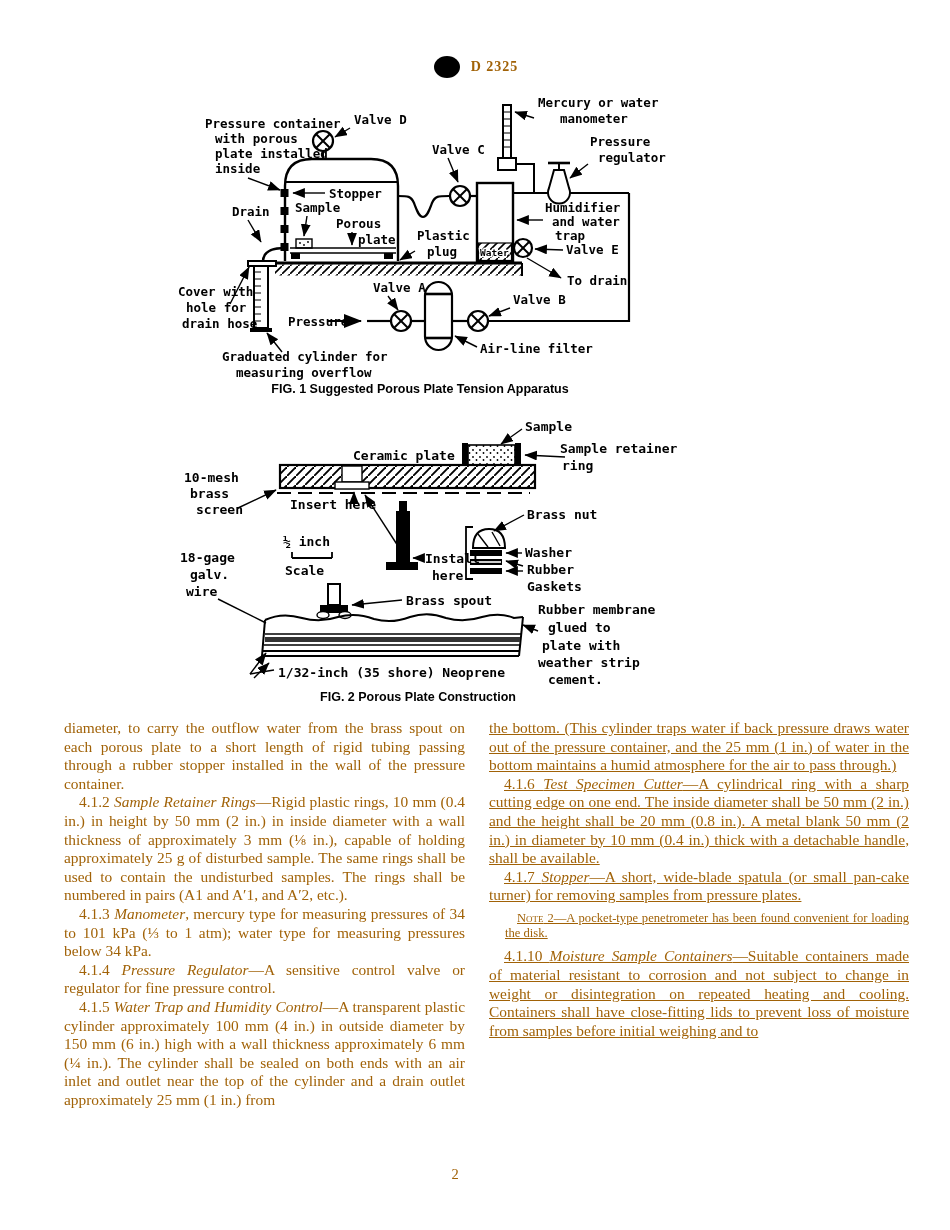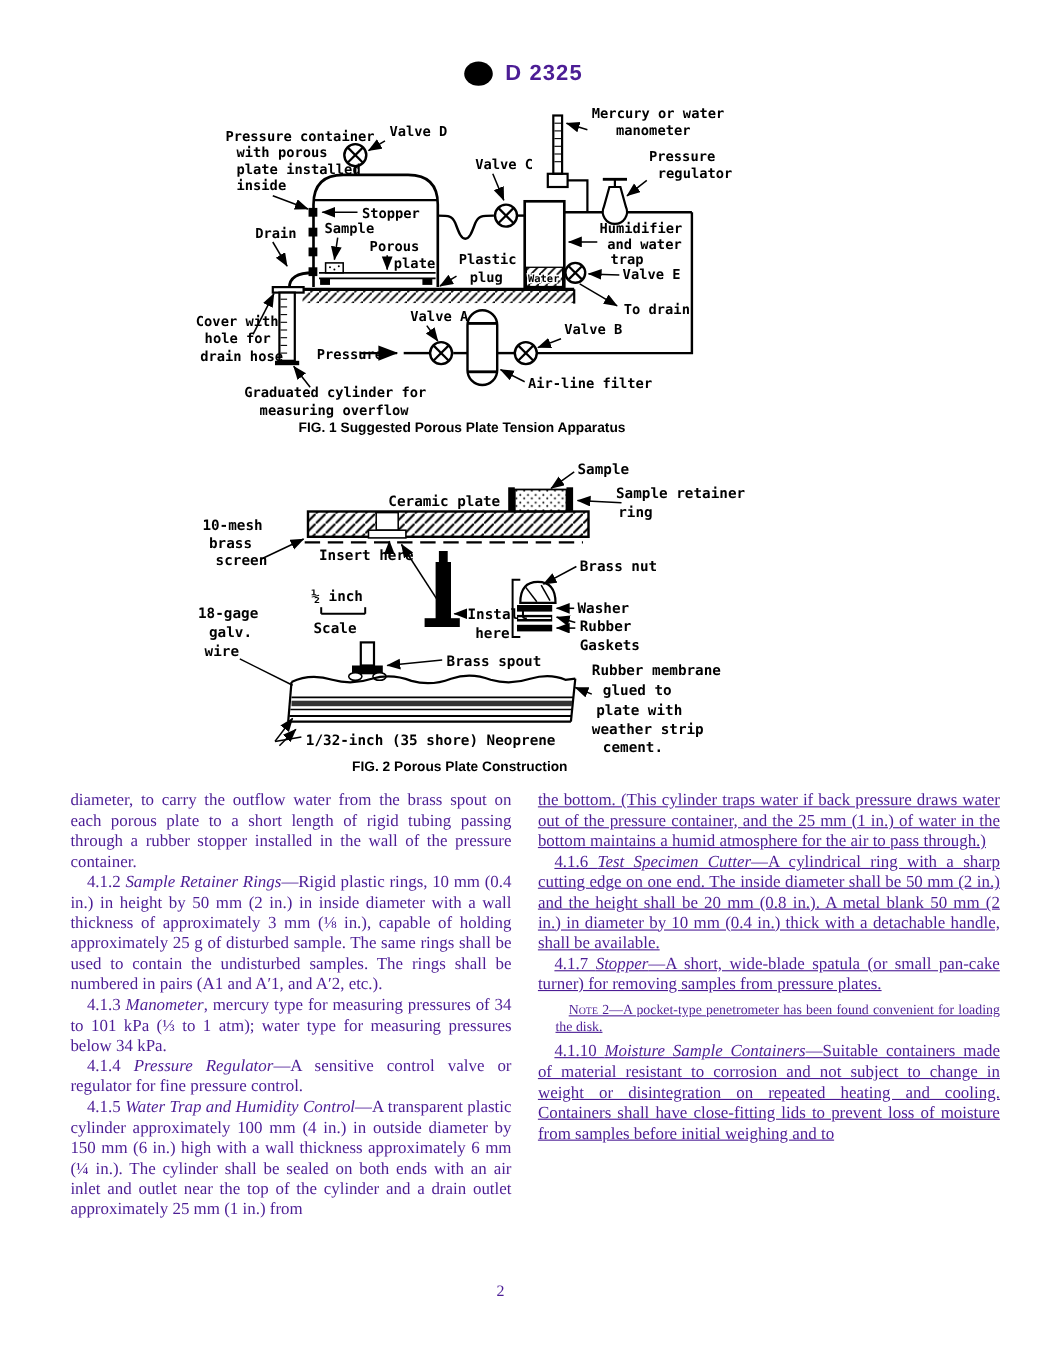--- a/index.html
+++ b/index.html
@@ -1,20 +1,20 @@
 <!DOCTYPE html>
 <html><head>
 <meta charset="utf-8">
 <style>
   html,body{margin:0;padding:0;background:#e8e8e8;}
   .page{position:relative;width:950px;height:1230px;margin:0 auto;background:#ffffff;
-        font-family:"Liberation Serif",serif;color:#4c1d95;overflow:hidden;}
+        font-family:"Liberation Serif",serif;color:#a16207;overflow:hidden;}
   .hdr{position:absolute;top:55px;left:0;width:950px;display:flex;justify-content:center;
        align-items:center;gap:9px;}
-  .docnum{font-family:Liberation Sans, sans-serif;font-weight:bold;font-size:20px;letter-spacing:1px;}
+  .docnum{font-family:Liberation Serif, serif;font-weight:bold;font-size:14px;letter-spacing:1px;}
   .figwrap{position:absolute;}
   svg text{font-family:"DejaVu Sans Mono",monospace;font-weight:bold;fill:#000;}
   svg .cap{font-family:"Liberation Sans",sans-serif;font-weight:bold;font-size:12.5px;}
   .col{position:absolute;top:719px;font-size:15.4px;line-height:18.6px;}
   .col .para{margin:0;text-align:justify;}
   .col .indent{text-indent:15px;}
   .col .it{font-style:italic;}
   .col .sc{font-variant:small-caps;}
   .col .note{font-size:12.6px;line-height:15.2px;margin:6px 0 6px 16px;text-indent:12px;}
   .pageno{position:absolute;top:1166px;left:0;width:910px;text-align:center;font-size:14.5px;}

